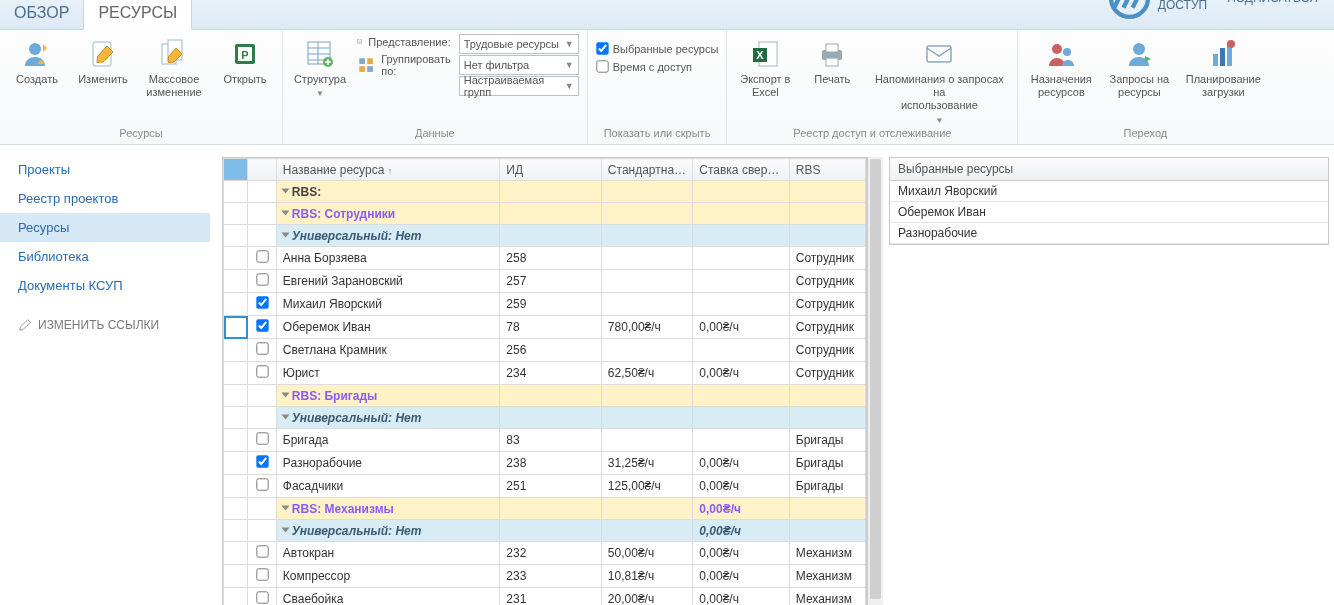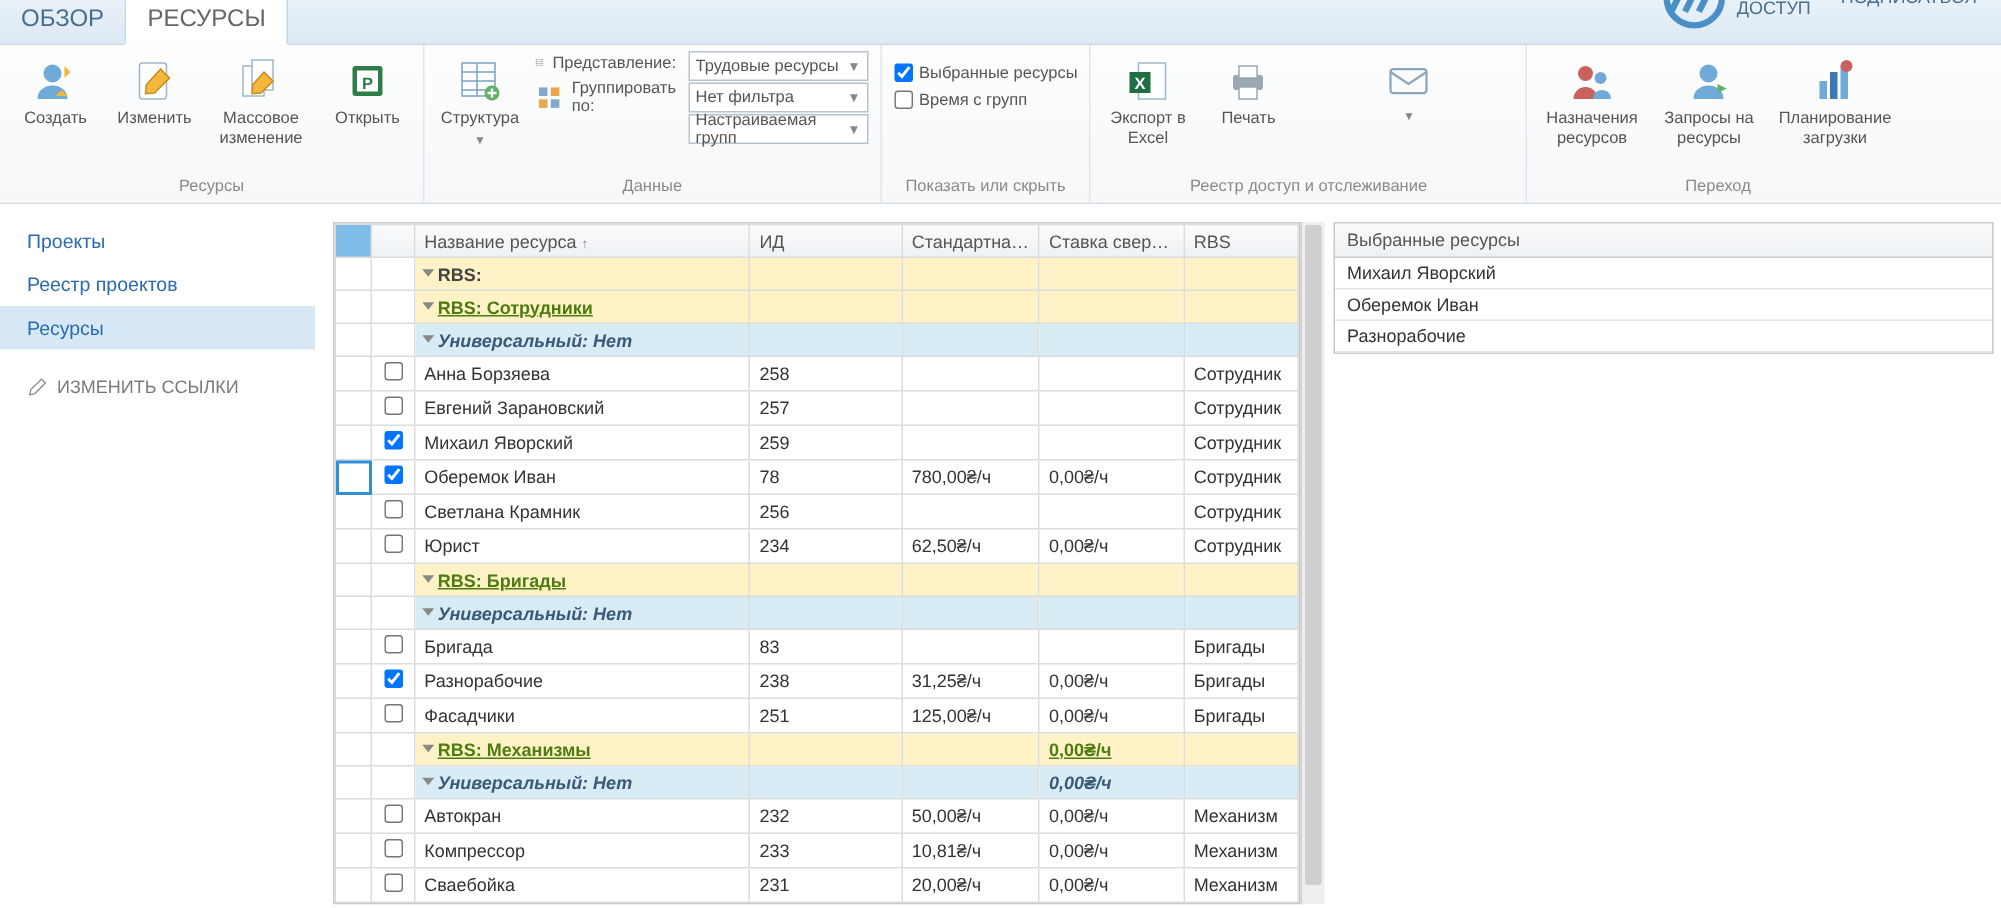--- a/index.html
+++ b/index.html
@@ -37,21 +37,21 @@
   .grid th, .grid td { border: 1px solid #dcdcdc; padding: 3px 6px; height: 22px; white-space: nowrap; overflow:hidden; text-overflow: ellipsis; }
   .grid th { background: linear-gradient(#fafbfc,#eef1f4); font-weight: normal; color: #555; text-align:left; }
   .grid .col-sel { width: 24px; }
   .grid .col-chk { width: 28px; text-align:center; }
   .grid .col-name { width: 220px; }
   .grid .col-id { width: 100px; }
   .grid .col-std { width: 90px; }
   .grid .col-over { width: 95px; }
   .grid .col-rbs { width: 75px; }
   .grid .grp1 td.gcell { background: #fff2c6; font-weight: bold; color:#444; }
-  .grid .grp1b td.gcell { background: #fff2c6; font-weight: bold; color:#4d7c0f;text-decoration:underline; }
+  .grid .grp1b td.gcell { background: #fff2c6; font-weight: bold; color:#8b5cf6; }
   .grid .grp2 td.gcell { background: #d8ecf5; font-weight: bold; font-style: italic; color:#3a5a75; }
   .tri { display:inline-block; width:0; height:0; border-top:4px solid transparent; border-bottom:4px solid transparent; border-left:5px solid #888; transform: rotate(90deg); margin-right:4px; position:relative; top:-1px;}
   .ind1 { padding-left: 12px; }
   .ind2 { padding-left: 30px; }
   .ind3 { padding-left: 50px; }
   .grid td.selcell { background:#fff; }
   tr.selected-row td.selcell { outline:2px solid #2f8fd9; outline-offset:-2px;}
   tr.hdr-sel-col th.selcell-h { background:#7fbde8; }
   .right-pane { width: 440px; }
   .right-pane .hdr { background: linear-gradient(#fafbfc,#eef1f4); border:1px solid #c9c9c9; padding: 4px 8px; font-size:12px; color:#555; }
@@ -174,21 +174,21 @@
 
   <div class="rgroup">
     <div class="rgroup-body">
       <div class="data-stack" style="padding-top:6px">
         <label class="cb-row">
             <input type="checkbox" checked="" style="">
             <span>Выбранные ресурсы</span>
           </label>
         <label class="cb-row">
             <input type="checkbox" style="">
-            <span>Время с групп</span>
+            <span>Время с доступ</span>
           </label>
       </div>
     </div>
     <div class="rgroup-label">Показать или скрыть</div>
   </div>
 
   <div class="rgroup">
     <div class="rgroup-body">
       <div class="big-btn" style="width:60px">
         <svg class="ic" viewBox="0 0 32 32">
@@ -205,20 +205,22 @@
             <rect x="10" y="6" width="12" height="8" fill="#fff" stroke="#9aa8b2"></rect>
             <rect x="10" y="20" width="12" height="8" fill="#fff" stroke="#9aa8b2"></rect>
           </svg>
         <span>Печать</span>
       </div>
       <div class="big-btn" style="width:140px">
         <svg class="ic" viewBox="0 0 32 32">
             <rect x="4" y="8" width="24" height="16" rx="2" fill="none" stroke="#8aa6bd" stroke-width="1.5"></rect>
             <path d="M4 10l12 8 12-8" fill="none" stroke="#8aa6bd" stroke-width="1.5"></path>
           </svg>
+        <span style="white-space:pre-line">Напоминания о запросах на
+использование</span>
         <span style="font-size:8px;color:#888">▼</span>
       </div>
     </div>
     <div class="rgroup-label">Реестр доступ и отслеживание</div>
   </div>
 
   <div class="rgroup" style="border-right:none">
     <div class="rgroup-body">
       <div class="big-btn" style="width:70px">
         <svg class="ic" viewBox="0 0 32 32">
@@ -252,20 +254,22 @@
     </div>
     <div class="rgroup-label">Переход</div>
   </div>
 </div>
 
 <div class="main">
   <div class="nav" id="nav">
       <a>Проекты</a>
       <a>Реестр проектов</a>
       <a class="active">Ресурсы</a>
+      <a>Библиотека</a>
+      <a>Документы КСУП</a>
       <div class="edit">
         <svg width="14" height="14" viewBox="0 0 16 16">
           <path d="M2 14l1-4 8-8 3 3-8 8z" fill="none" stroke="#8a8a8a"></path>
         </svg>
         <span>ИЗМЕНИТЬ ССЫЛКИ</span>
       </div>
     </div>
 
   <div class="center">
     <div style="display:flex">

